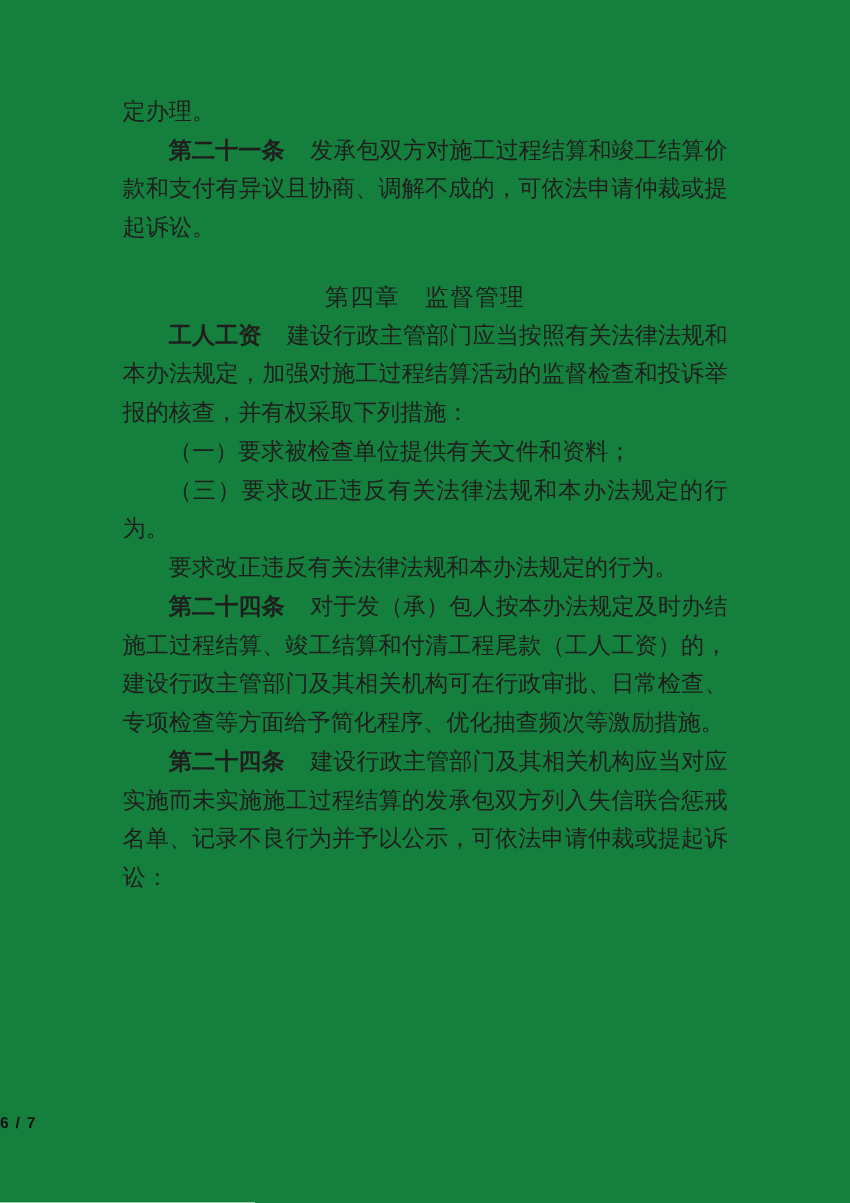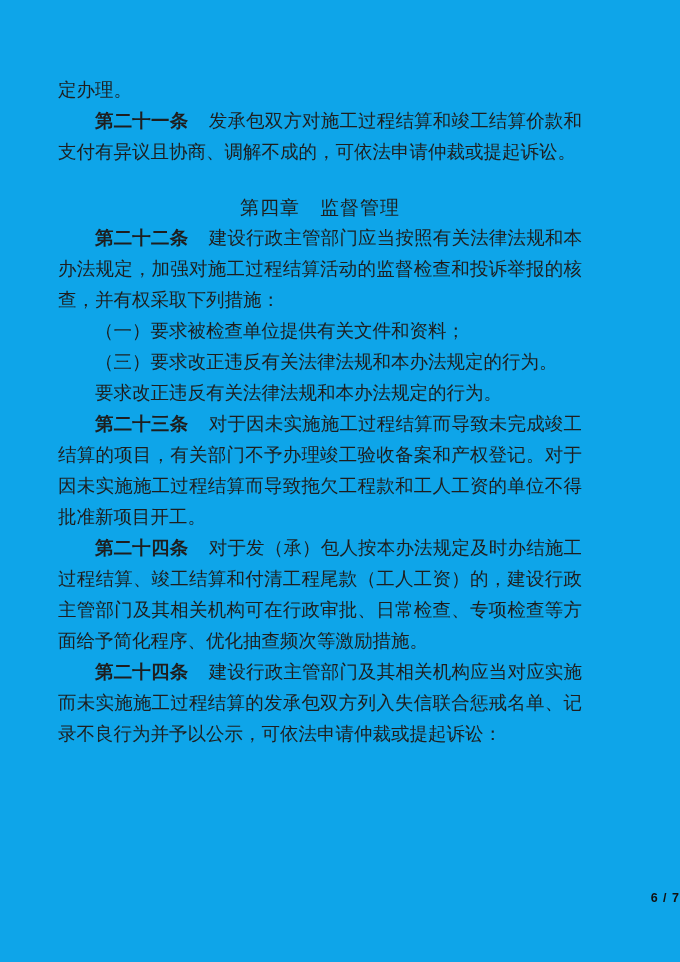--- a/index.html
+++ b/index.html
@@ -11,22 +11,22 @@
     width: 680px;
     height: 962px;
     font-family: "Liberation Serif", "DejaVu Serif", serif;
     color: #1e1e1e;
   }
   .page {
     position: relative;
     box-sizing: border-box;
     width: 680px;
     height: 962px;
-    padding: 75px 98px 0 58px;
-    background: #0ea5e9;
+    padding: 75px 98px 0 98px;
+    background: #15803d;
     overflow: hidden;
   }
   .para {
     margin: 0;
     font-size: 18.5px;
     line-height: 31px;
     text-align: justify;
     text-justify: inter-ideograph;
     letter-spacing: 0;
   }
@@ -43,21 +43,21 @@
     line-height: 31px;
     font-weight: 400;
     text-align: center;
     letter-spacing: 1px;
   }
   .page-footer {
     position: absolute;
     left: 0;
     right: 0;
     bottom: 57px;
-    text-align: right;
+    text-align: left;
     font-family: "Liberation Sans", "DejaVu Sans", sans-serif;
     font-size: 12.5px;
     font-weight: 700;
     color: #111111;
     letter-spacing: 1px;
   }
 </style>
 </head>
 <body>
 
@@ -67,39 +67,36 @@
     <span>定办理。</span>
   </p>
 
   <p class="para indent">
     <b class="lead">第二十一条</b><span>发承包双方对施工过程结算和竣工结算价款和支付有异议且协商、调解不成的，可依法申请仲裁或提起诉讼。</span>
   </p>
 
   <h2 class="chapter">第四章　监督管理</h2>
 
   <p class="para indent">
-    <b class="lead">第二十二条</b><span>建设行政主管部门应当按照有关法律法规和本办法规定，加强对施工过程结算活动的监督检查和投诉举报的核查，并有权采取下列措施：</span>
+    <b class="lead">工人工资</b><span>建设行政主管部门应当按照有关法律法规和本办法规定，加强对施工过程结算活动的监督检查和投诉举报的核查，并有权采取下列措施：</span>
   </p>
 
   <p class="para indent">
     <span>（一）要求被检查单位提供有关文件和资料；</span>
   </p>
 
 
   <p class="para indent">
     <span>（三）要求改正违反有关法律法规和本办法规定的行为。</span>
   </p>
 
   <p class="para indent">
     <span>要求改正违反有关法律法规和本办法规定的行为。</span>
   </p>
 
-  <p class="para indent">
-    <b class="lead">第二十三条</b><span>对于因未实施施工过程结算而导致未完成竣工结算的项目，有关部门不予办理竣工验收备案和产权登记。对于因未实施施工过程结算而导致拖欠工程款和工人工资的单位不得批准新项目开工。</span>
-  </p>
 
   <p class="para indent">
     <b class="lead">第二十四条</b><span>对于发（承）包人按本办法规定及时办结施工过程结算、竣工结算和付清工程尾款（工人工资）的，建设行政主管部门及其相关机构可在行政审批、日常检查、专项检查等方面给予简化程序、优化抽查频次等激励措施。</span>
   </p>
 
   <p class="para indent">
     <b class="lead">第二十四条</b><span>建设行政主管部门及其相关机构应当对应实施而未实施施工过程结算的发承包双方列入失信联合惩戒名单、记录不良行为并予以公示，可依法申请仲裁或提起诉讼：</span>
   </p>
 
   <div class="page-footer">6 / 7</div>

